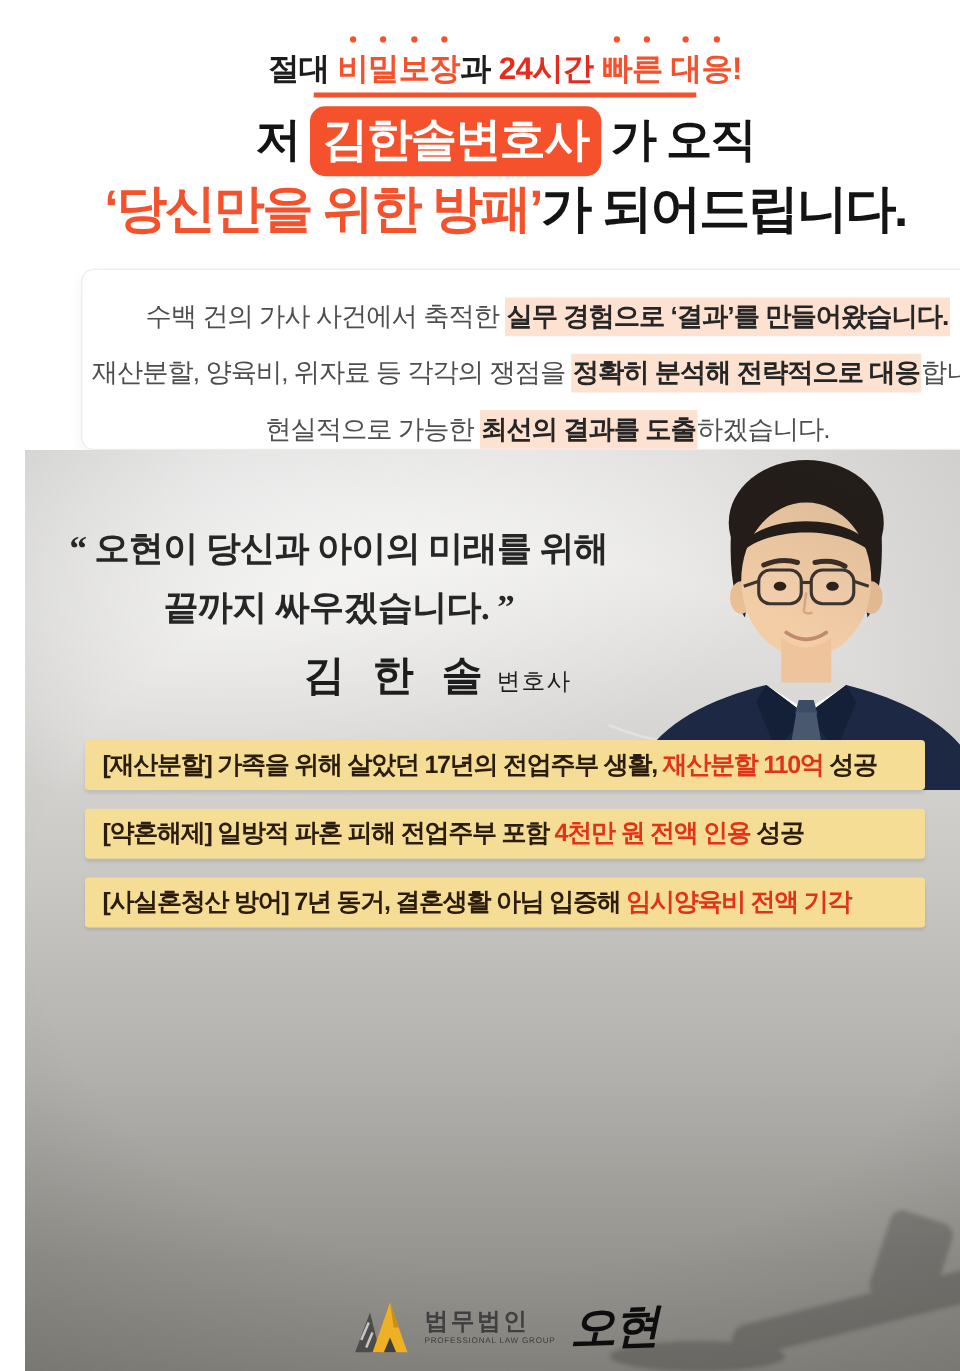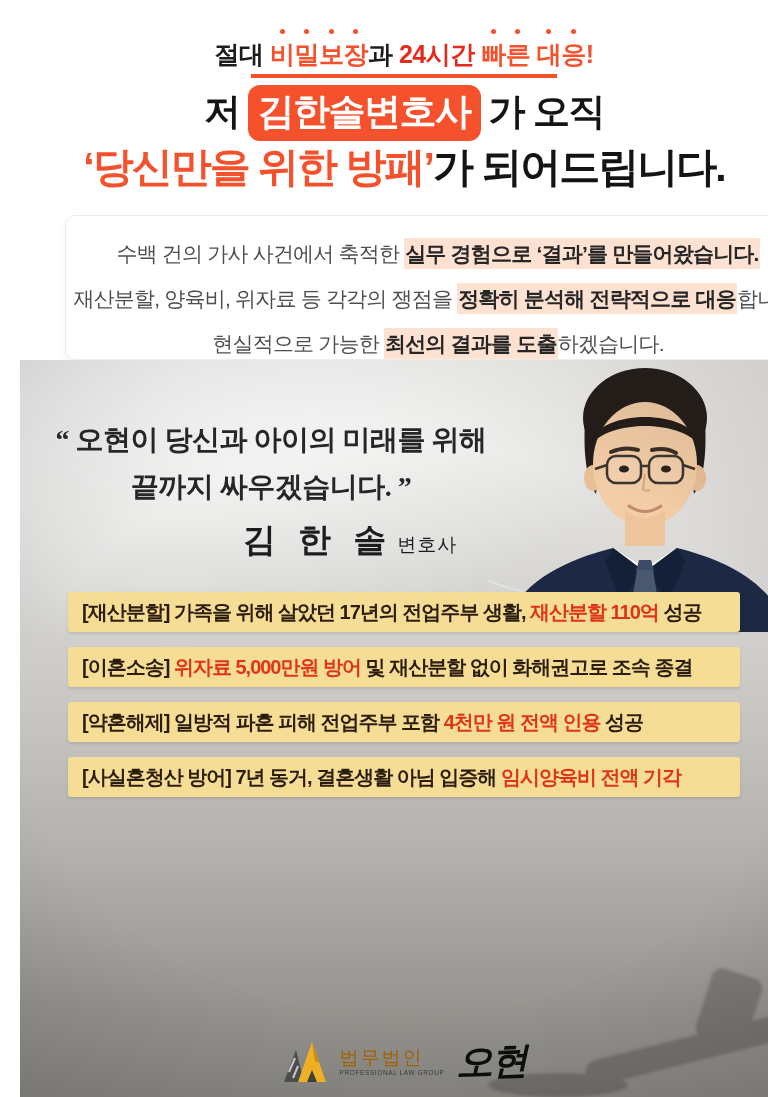--- a/index.html
+++ b/index.html
@@ -63,21 +63,21 @@
   .result-bar{height:40px;line-height:40px;background:var(--bar-bg);border-radius:3px;
     padding-left:14px;font-size:20px;font-weight:700;color:var(--bar-text);letter-spacing:-1px;
     box-shadow:0 2px 3px rgba(0,0,0,.10);white-space:nowrap;overflow:hidden;}
   .seg.redtext{color:var(--bar-red);}
 
   
   .footer{position:absolute;top:1032px;left:0;width:100%;height:60px;
     display:flex;align-items:center;justify-content:center;gap:12px;}
   .logo-icon{width:46px;height:40px;flex:0 0 auto;}
   .firm-text{display:flex;flex-direction:column;align-items:flex-start;line-height:1;}
-  .firm-type{font-size:19px;font-weight:400;color:#a16207;letter-spacing:2px;text-align:right;}
+  .firm-type{font-size:19px;font-weight:700;color:#404040;letter-spacing:2px;text-align:right;}
   .firm-sub{font-size:6.5px;color:#3a3a3a;letter-spacing:.6px;margin-top:3px;}
   .firm-name{font-family:"Liberation Serif","DejaVu Serif",serif;font-style:italic;
     font-size:37px;font-weight:900;color:#0d0d0d;transform:rotate(-2deg);letter-spacing:-2px;}
 </style>
 </head>
 <body>
 
 <div class="canvas">
 
   <div class="tagline"><span class="seg dark">절대 </span><span class="seg orange dotchar">비</span><span class="seg orange dotchar">밀</span><span class="seg orange dotchar">보</span><span class="seg orange dotchar">장</span><span class="seg dark">과 </span><span class="seg red">24시간 </span><span class="seg orange dotchar">빠</span><span class="seg orange dotchar">른</span><span class="seg orange"> </span><span class="seg orange dotchar">대</span><span class="seg orange dotchar">응</span><span class="seg orange">!</span></div>
@@ -139,21 +139,20 @@
       <rect x="95" y="70" width="215" height="26" rx="13" fill="#2d2b28" transform="rotate(-14 200 83)"></rect>
       <rect x="215" y="5" width="52" height="72" rx="10" fill="#2d2b28" transform="rotate(18 241 41)"></rect>
       <ellipse cx="70" cy="118" rx="70" ry="12" fill="#2d2b28"></ellipse>
     </svg>
 
     <div class="vignette"></div>
   </div>
 
   <div class="results">
       <div class="result-bar"><span class="seg plain">[재산분할] 가족을 위해 살았던 17년의 전업주부 생활, </span><span class="seg redtext">재산분할 110억</span><span class="seg plain"> 성공</span></div>
-      <div class="result-bar"><span class="seg plain">[이혼소송] </span><span class="seg redtext">위자료 5,000만원 방어</span><span class="seg plain"> 및 재산분할 없이 화해권고로 조속 종결</span></div>
       <div class="result-bar"><span class="seg plain">[약혼해제] 일방적 파혼 피해 전업주부 포함 </span><span class="seg redtext">4천만 원 전액 인용</span><span class="seg plain"> 성공</span></div>
       <div class="result-bar"><span class="seg plain">[사실혼청산 방어] 7년 동거, 결혼생활 아님 입증해 </span><span class="seg redtext">임시양육비 전액 기각</span></div>
     </div>
 
   <div class="footer">
     <svg class="logo-icon" viewBox="0 0 46 40">
       <polygon points="2,40 14,8 22,40" fill="#4c4c4c"></polygon>
       <line x1="7" y1="30" x2="13" y2="16" stroke="#c9c7c4" stroke-width="2"></line>
       <line x1="11" y1="36" x2="16" y2="24" stroke="#c9c7c4" stroke-width="2"></line>
       <polygon points="16,40 30,0 44,40" fill="#eeb024"></polygon>

